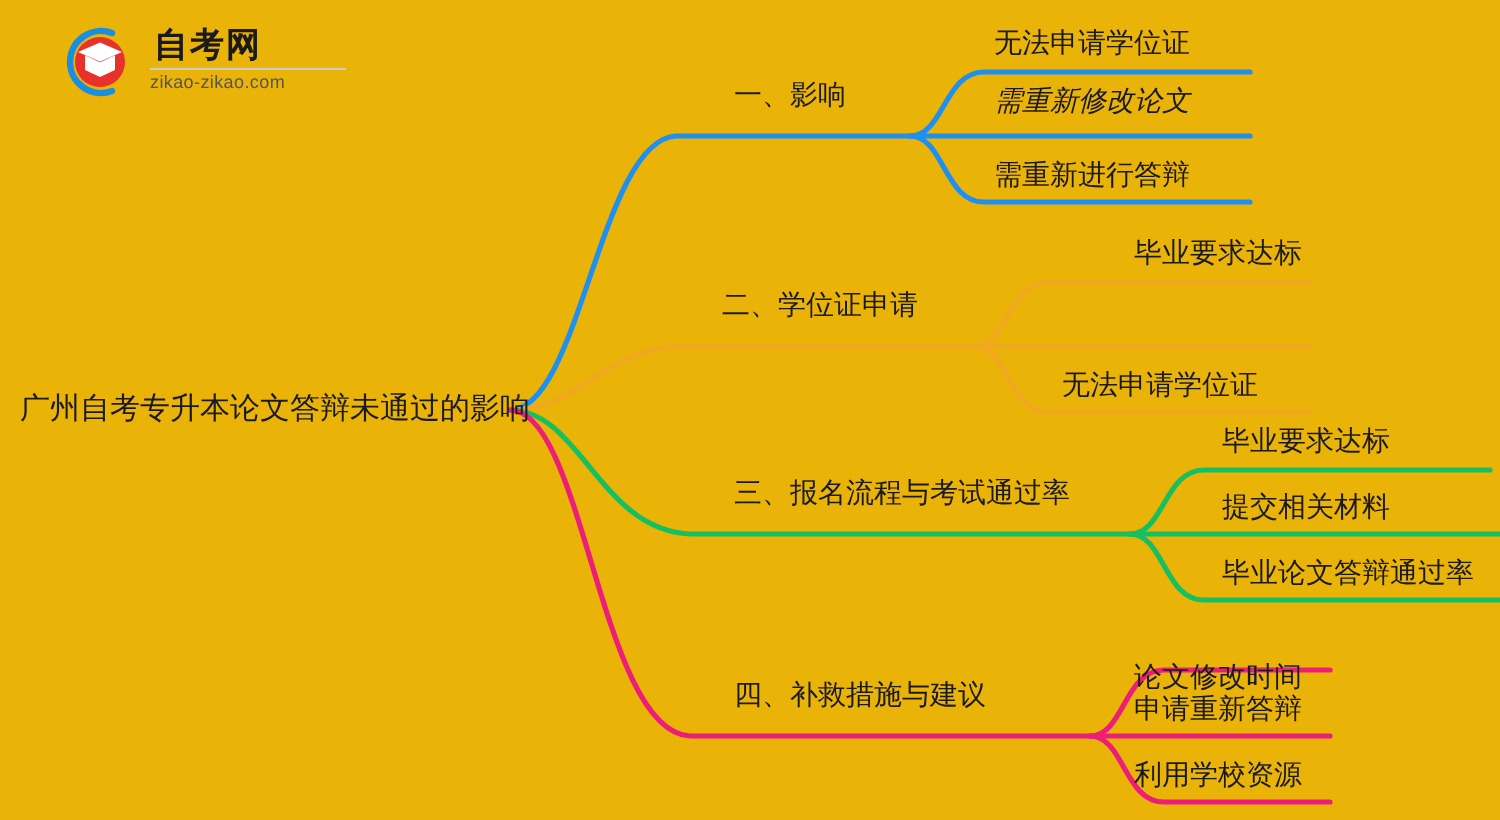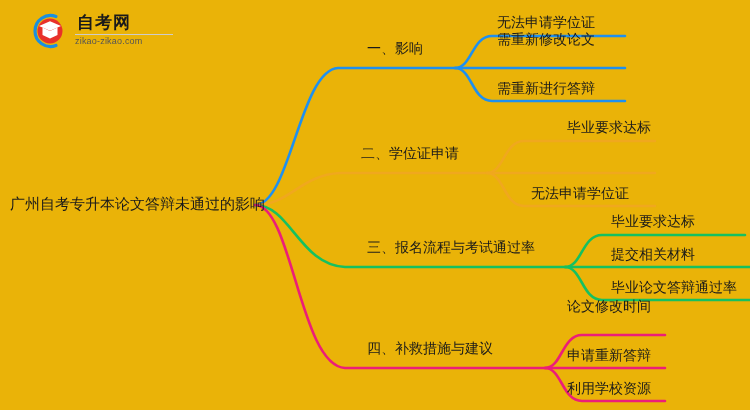--- a/index.html
+++ b/index.html
@@ -146,30 +146,30 @@
       <path d="M255 205 C 292 205, 300 366, 345 368 L 665 368" fill="none" stroke="#ec1e78" stroke-width="2.6" stroke-linecap="round"></path>
       <path d="M545 368 C 562 368, 562 335, 582 335 L 665 335" fill="none" stroke="#ec1e78" stroke-width="2.6" stroke-linecap="round"></path>
       <path d="M545 368 C 562 368, 562 401, 582 401 L 665 401" fill="none" stroke="#ec1e78" stroke-width="2.6" stroke-linecap="round"></path>
     </g>
   </svg>
 
   <div class="node-label root-label">广州自考专升本论文答辩未通过的影响</div>
 
   <div class="node-label branch-label" style="left:367px; top:41px;">一、影响</div>
   <div class="node-label leaf-label" style="left:497px; top:15px;">无法申请学位证</div>
-  <div class="node-label leaf-label" style="left:497px; top:32px;">需重新修改论文</div>
+  <div class="node-label leaf-label" style="left:497px; top:44px;font-style:italic;">需重新修改论文</div>
   <div class="node-label leaf-label" style="left:497px; top:81px;">需重新进行答辩</div>
 
   <div class="node-label branch-label" style="left:361px; top:146px;">二、学位证申请</div>
   <div class="node-label leaf-label" style="left:567px; top:120px;">毕业要求达标</div>
   <div class="node-label leaf-label" style="left:531px; top:186px;">无法申请学位证</div>
 
   <div class="node-label branch-label" style="left:367px; top:240px;">三、报名流程与考试通过率</div>
   <div class="node-label leaf-label" style="left:611px; top:214px;">毕业要求达标</div>
   <div class="node-label leaf-label" style="left:611px; top:247px;">提交相关材料</div>
   <div class="node-label leaf-label" style="left:611px; top:280px;">毕业论文答辩通过率</div>
 
   <div class="node-label branch-label" style="left:367px; top:341px;">四、补救措施与建议</div>
-  <div class="node-label leaf-label" style="left:567px; top:299px;">论文修改时间</div>
+  <div class="node-label leaf-label" style="left:567px; top:332px;">论文修改时间</div>
   <div class="node-label leaf-label" style="left:567px; top:348px;">申请重新答辩</div>
   <div class="node-label leaf-label" style="left:567px; top:381px;">利用学校资源</div>
 
 </div>
 
 </body></html>

